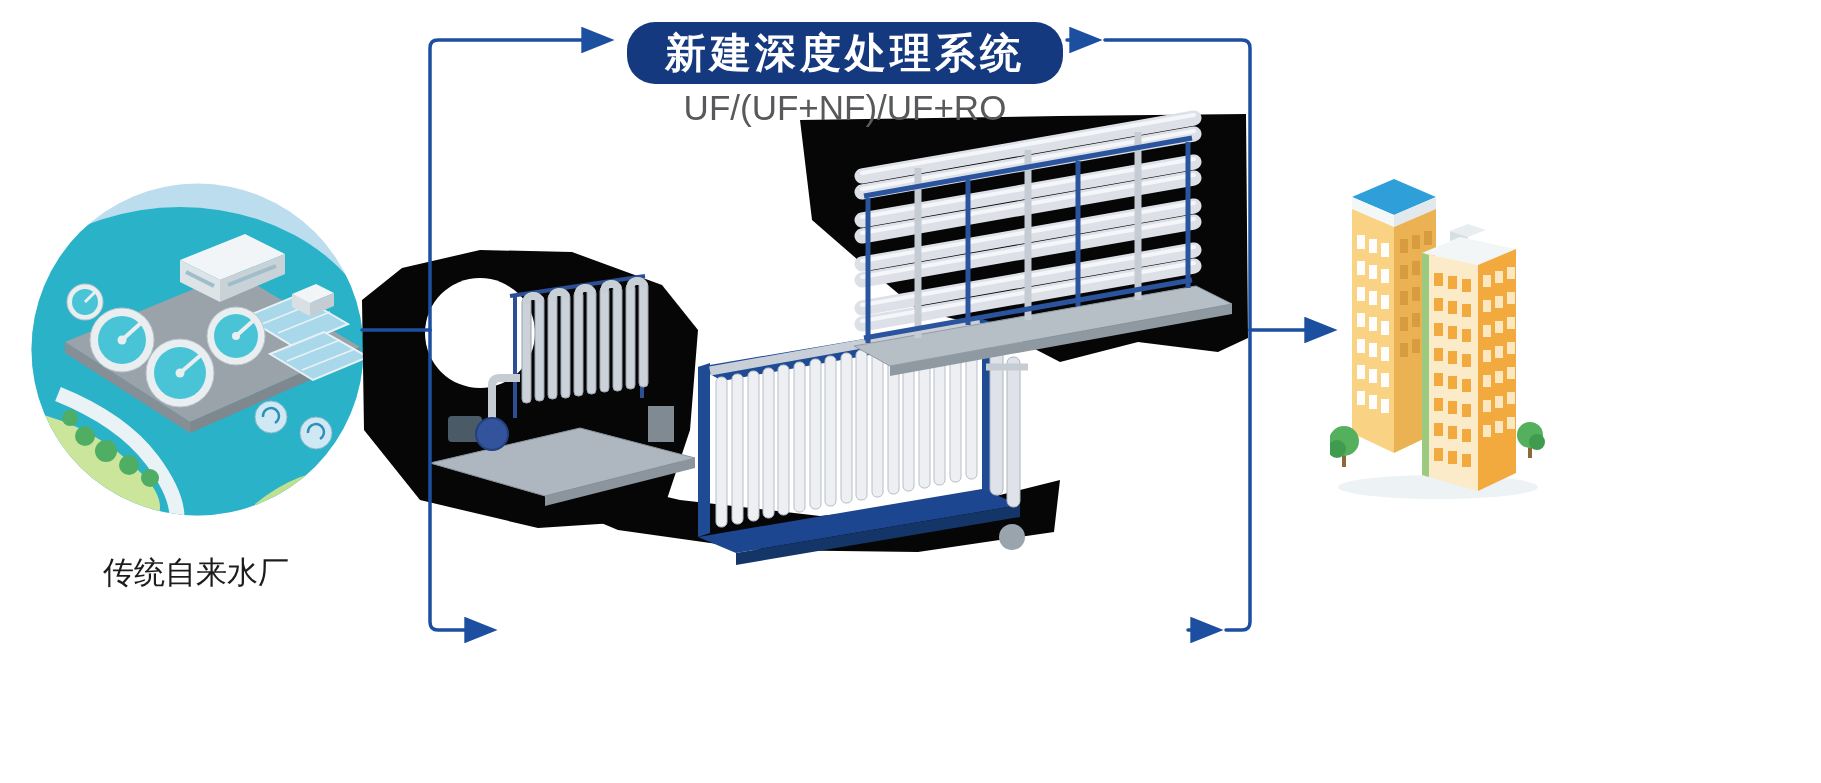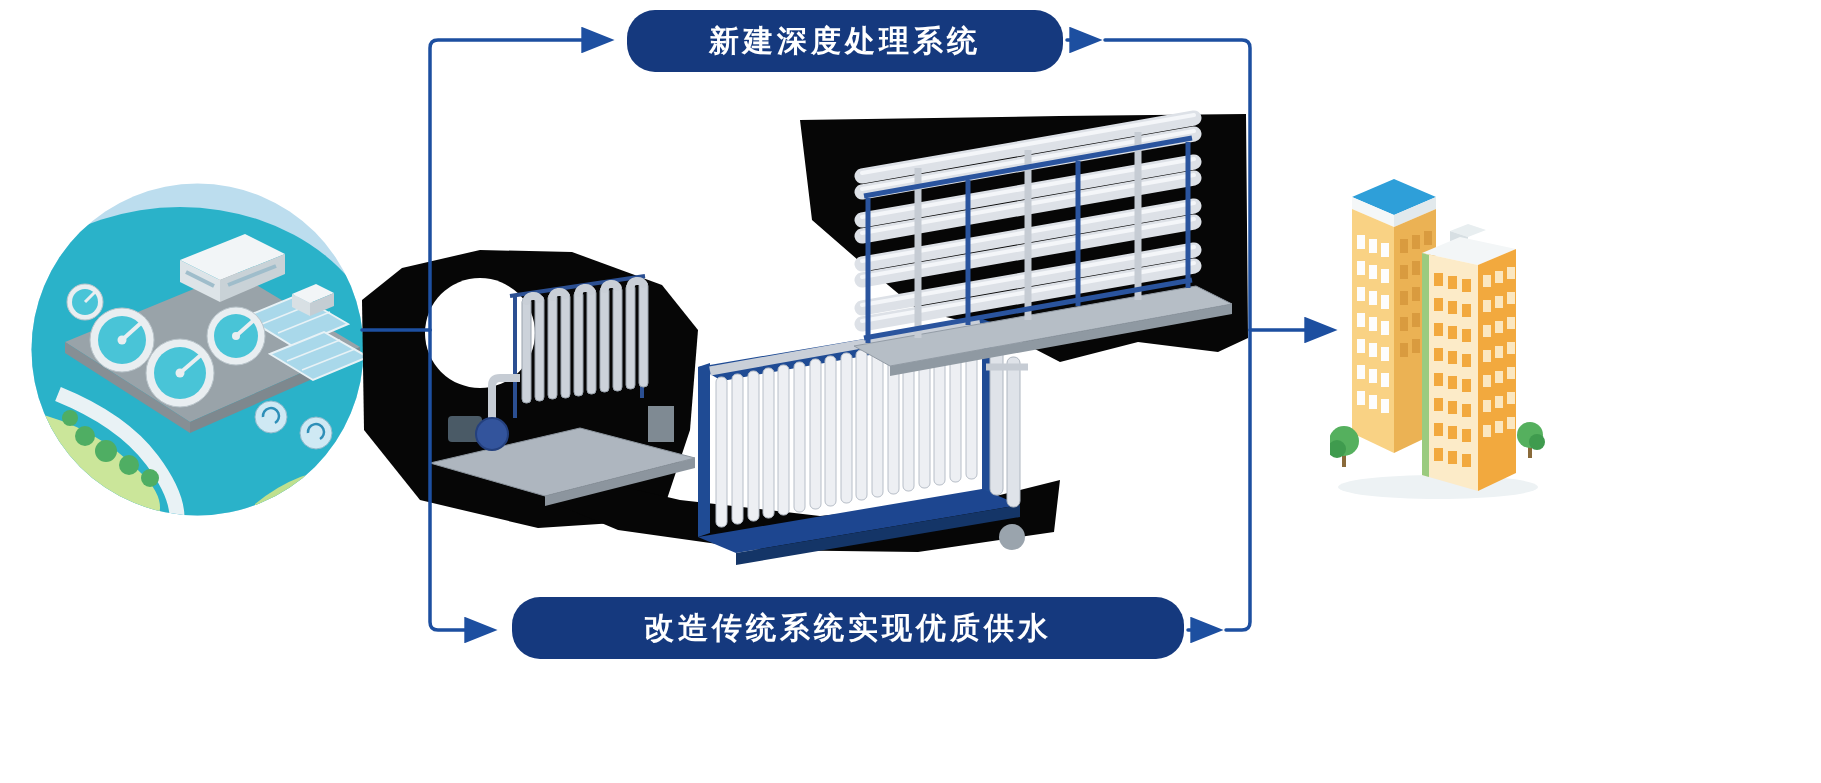--- a/index.html
+++ b/index.html
@@ -17,22 +17,22 @@
   .buildings{left:1330px;top:135px;width:215px;height:370px;z-index:2;}
 
   .flow path{stroke:var(--arrow,#1D4FA0);stroke-width:3.5;fill:none;stroke-linecap:round;}
   #ah path{fill:var(--arrow,#1D4FA0);stroke:none;}
 
   .banner{
     position:absolute;z-index:4;
     background:var(--banner-bg,#15397E);
     color:var(--banner-text,#FFFFFF);
     display:flex;align-items:center;justify-content:center;
-    font-weight:bold;font-size:30px;letter-spacing:4px;
-    border-radius:28px;white-space:nowrap;
+    font-weight:bold;font-size:41px;letter-spacing:4px;
+    border-radius:28px;white-space:nowrap;margin-top:12px;
   }
   .banner.top{left:627px;top:10px;width:436px;height:62px;}
   .banner.bottom{left:512px;top:597px;width:672px;height:62px;}
 
   .subtitle{
     position:absolute;z-index:4;left:627px;top:88px;width:436px;
     text-align:center;font-size:35px;font-weight:500;
     color:var(--subtitle-text,#58595B);white-space:nowrap;
   }
 
@@ -361,19 +361,20 @@
         <circle cx="7" cy="314" r="9" fill="#3F9B4E"></circle>
     </g>
     <g>
       <rect x="198" y="311" width="4" height="12" fill="#8A6A3A"></rect>
       <circle cx="200" cy="300" r="13" fill="#55B05E"></circle>
         <circle cx="207" cy="307" r="8" fill="#3F9B4E"></circle>
     </g>
   </svg>
 
   <div class="banner top">新建深度处理系统</div>
-  <div class="banner bottom">改造传统系统实现优质供水</div>
+  <div class="subtitle">UF/(UF+NF)/UF+RO</div>
 
   <div class="caption plant">
+    <div>传统自来水厂</div>
   </div>
 
 
 </div>
 
 </body></html>

